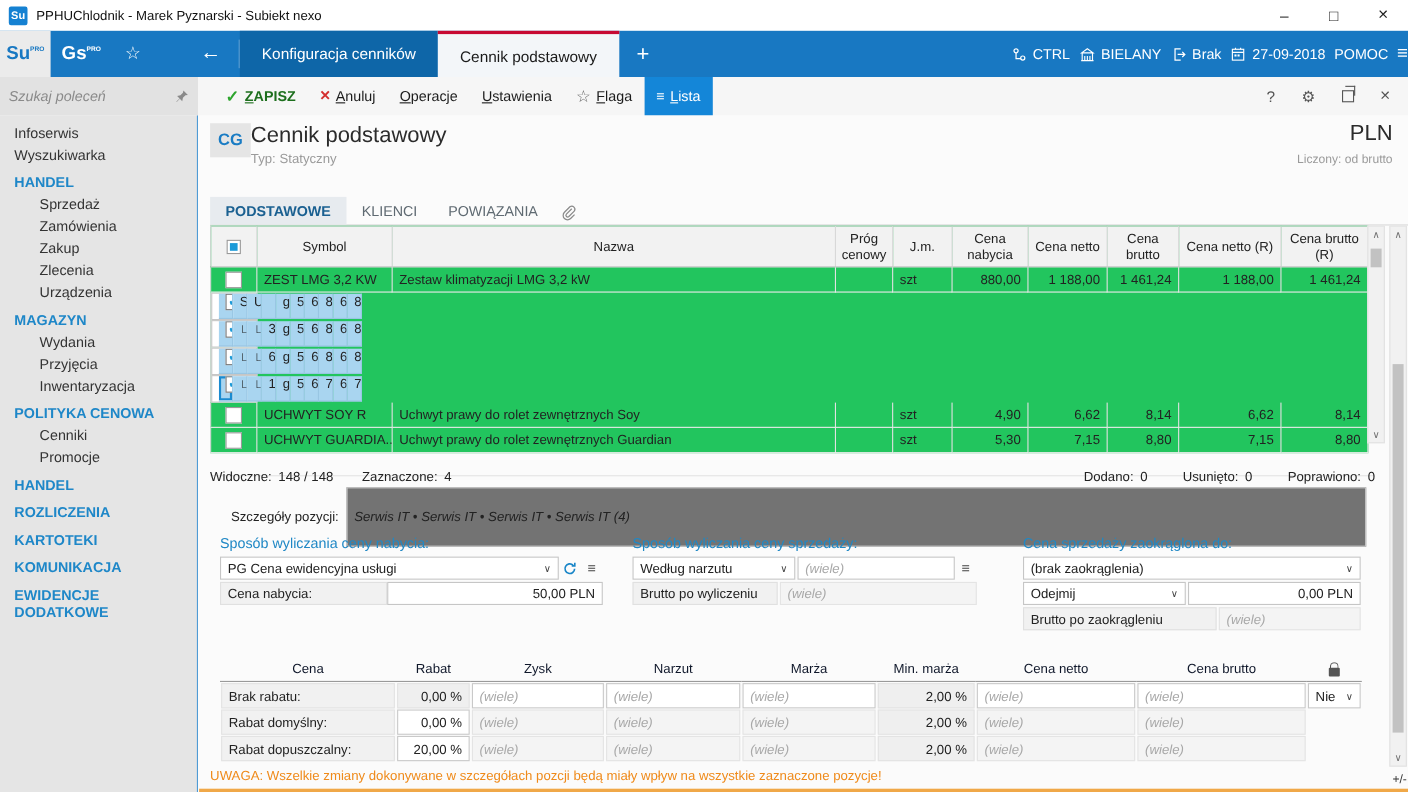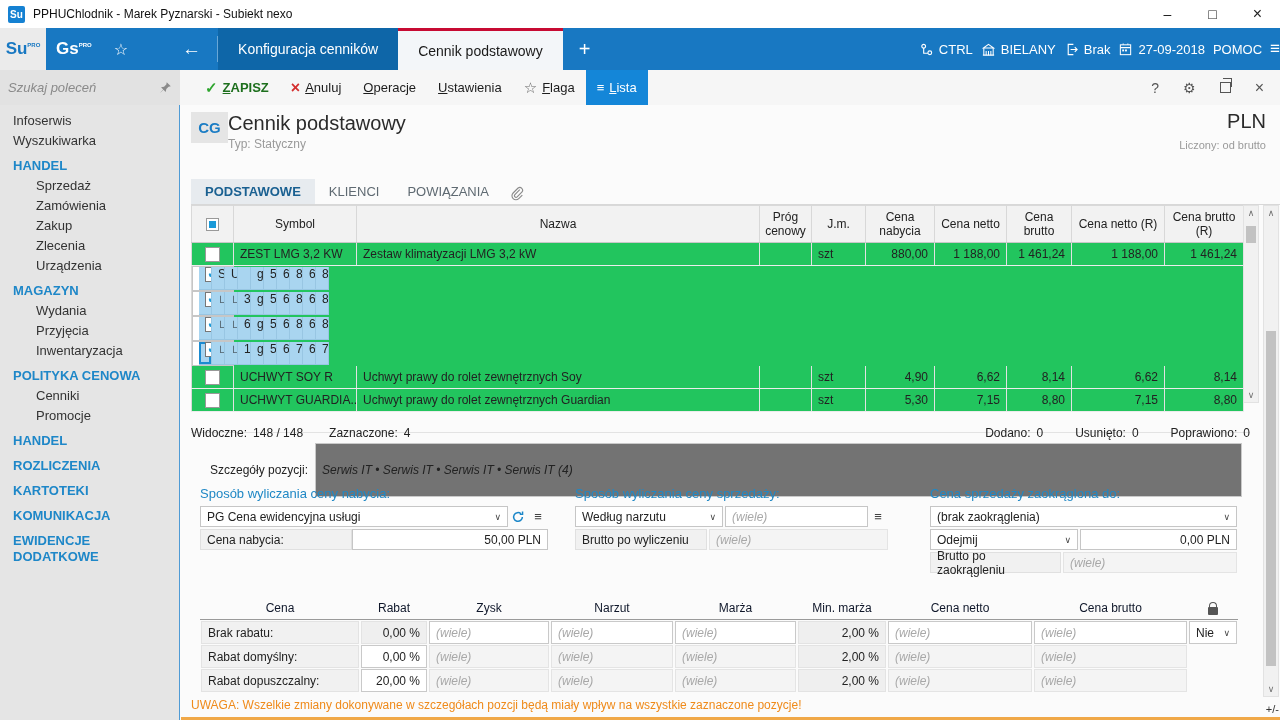--- a/index.html
+++ b/index.html
@@ -490,21 +490,21 @@
         </div>
       </div>
       <div class="frow">
         <div class="sel" style="width:148px;">
           <span>Odejmij</span>
             <span class="chev">∨</span>
         </div>
         <div class="inp right" style="flex:1;margin-left:2px;">0,00 PLN</div>
       </div>
       <div class="frow">
-        <div class="flabel" style="width:131px;">Brutto po zaokrągleniu</div>
+        <div class="flabel" style="width:176px;">Brutto po zaokrągleniu</div>
         <div class="inp dim" style="flex:1;margin-left:2px;">
             <span class="ph-it">(wiele)</span>
           </div>
       </div>
     </div>
 
     <div class="dgrid">
       <div class="g-h">Cena</div>
       <div class="g-h">Rabat</div>
       <div class="g-h">Zysk</div>

